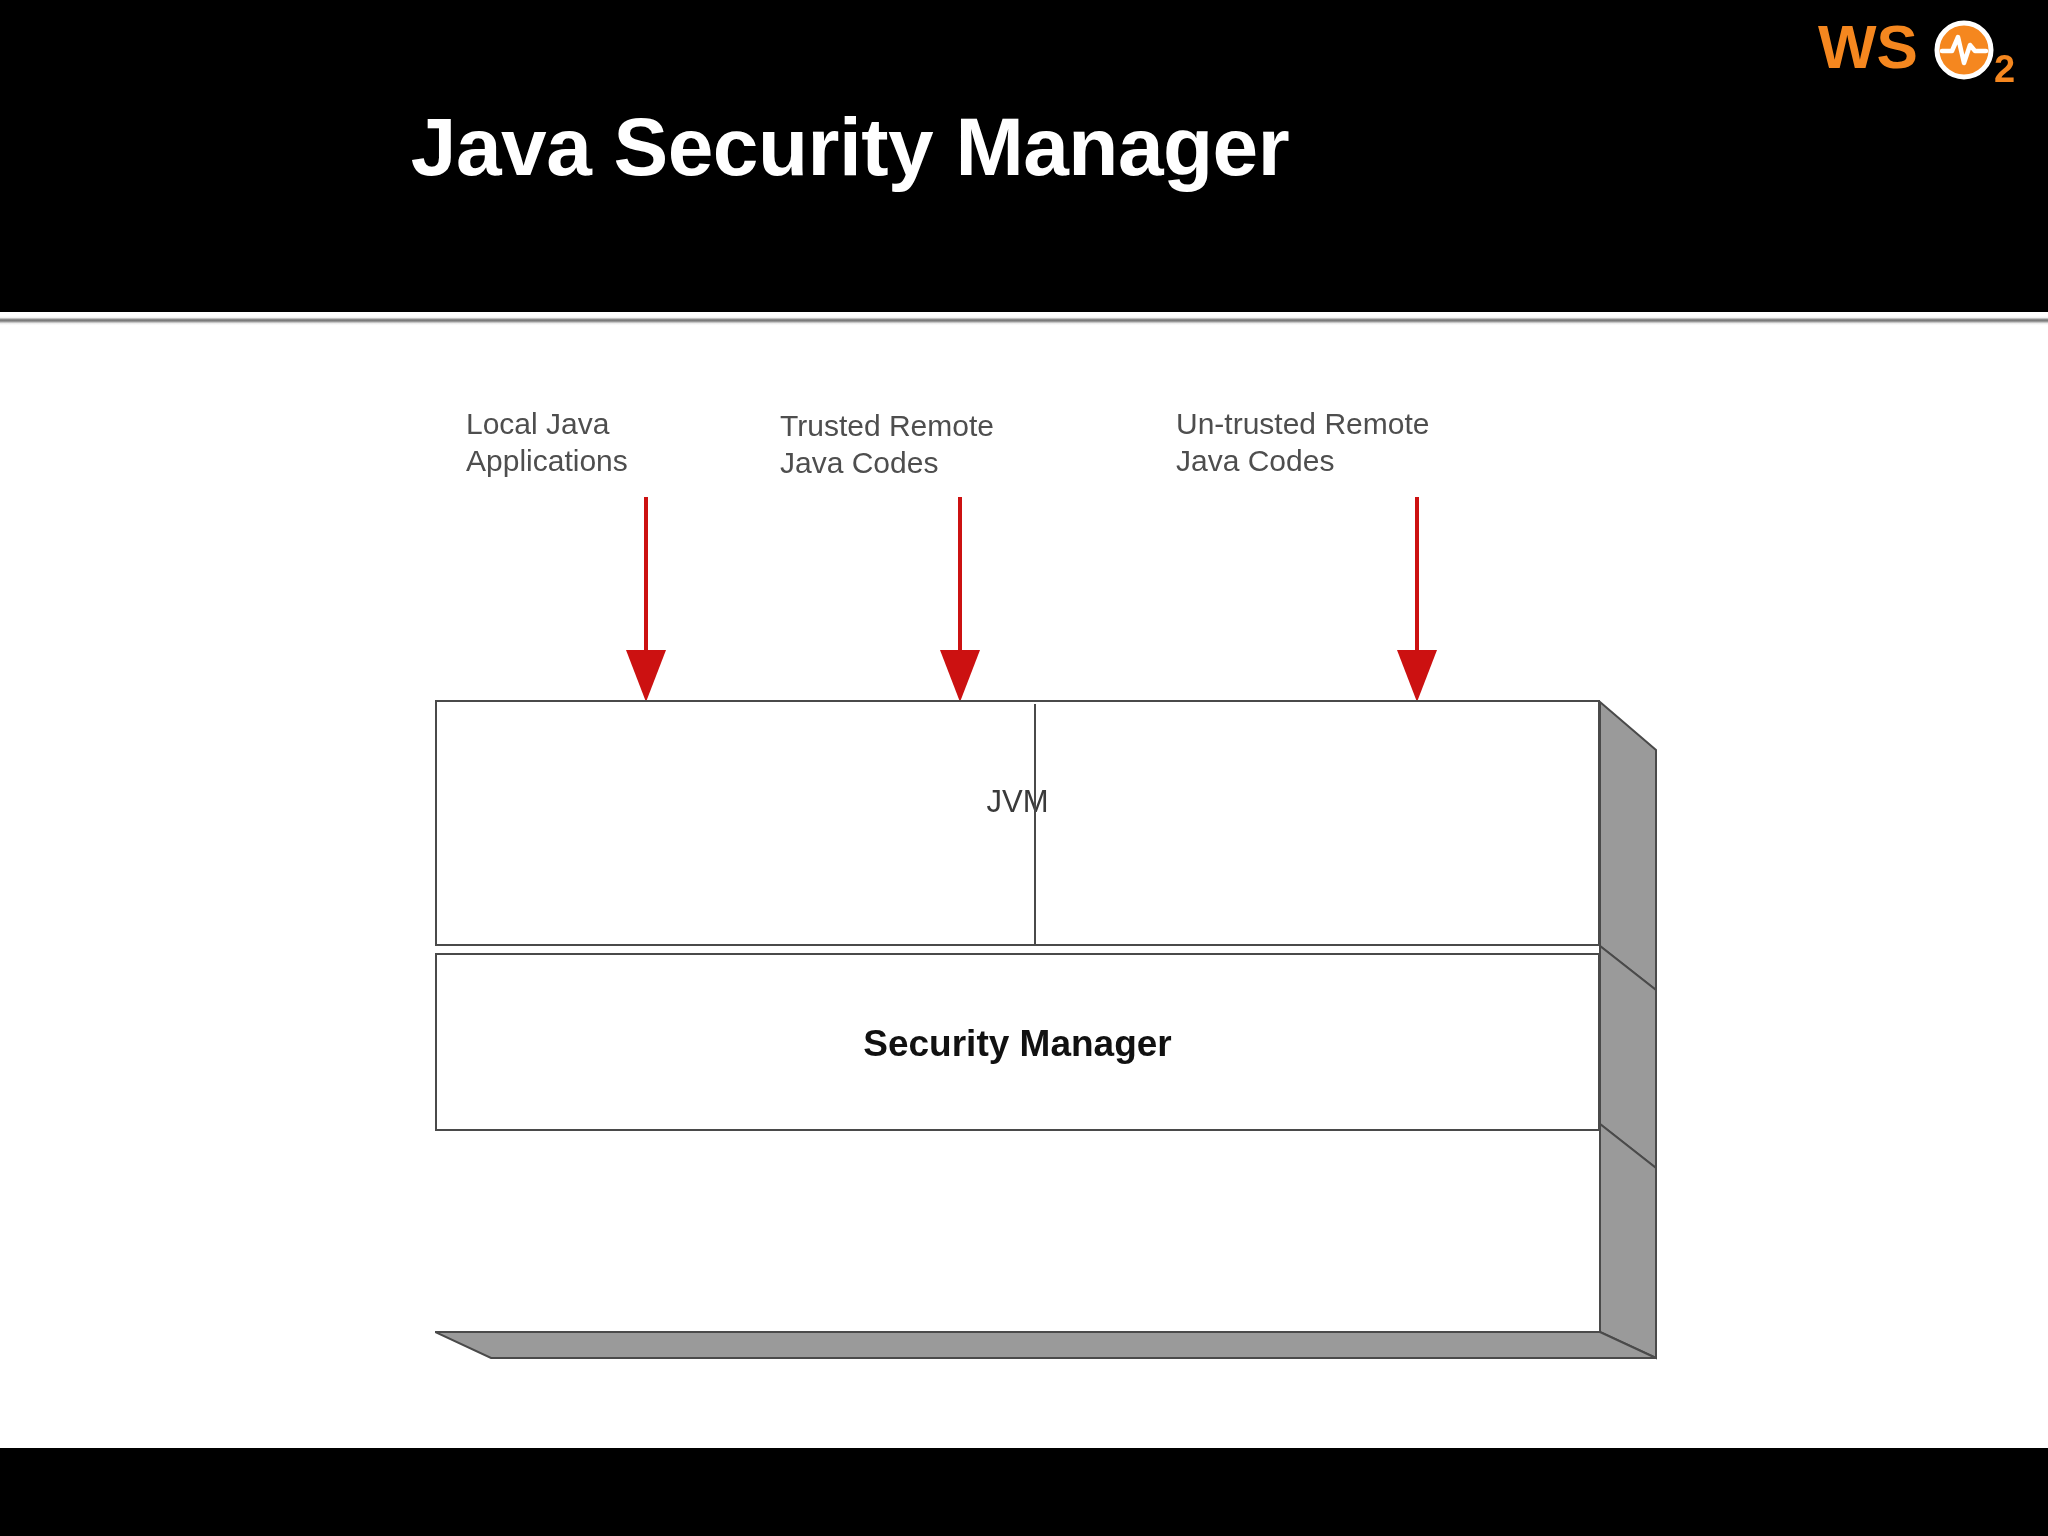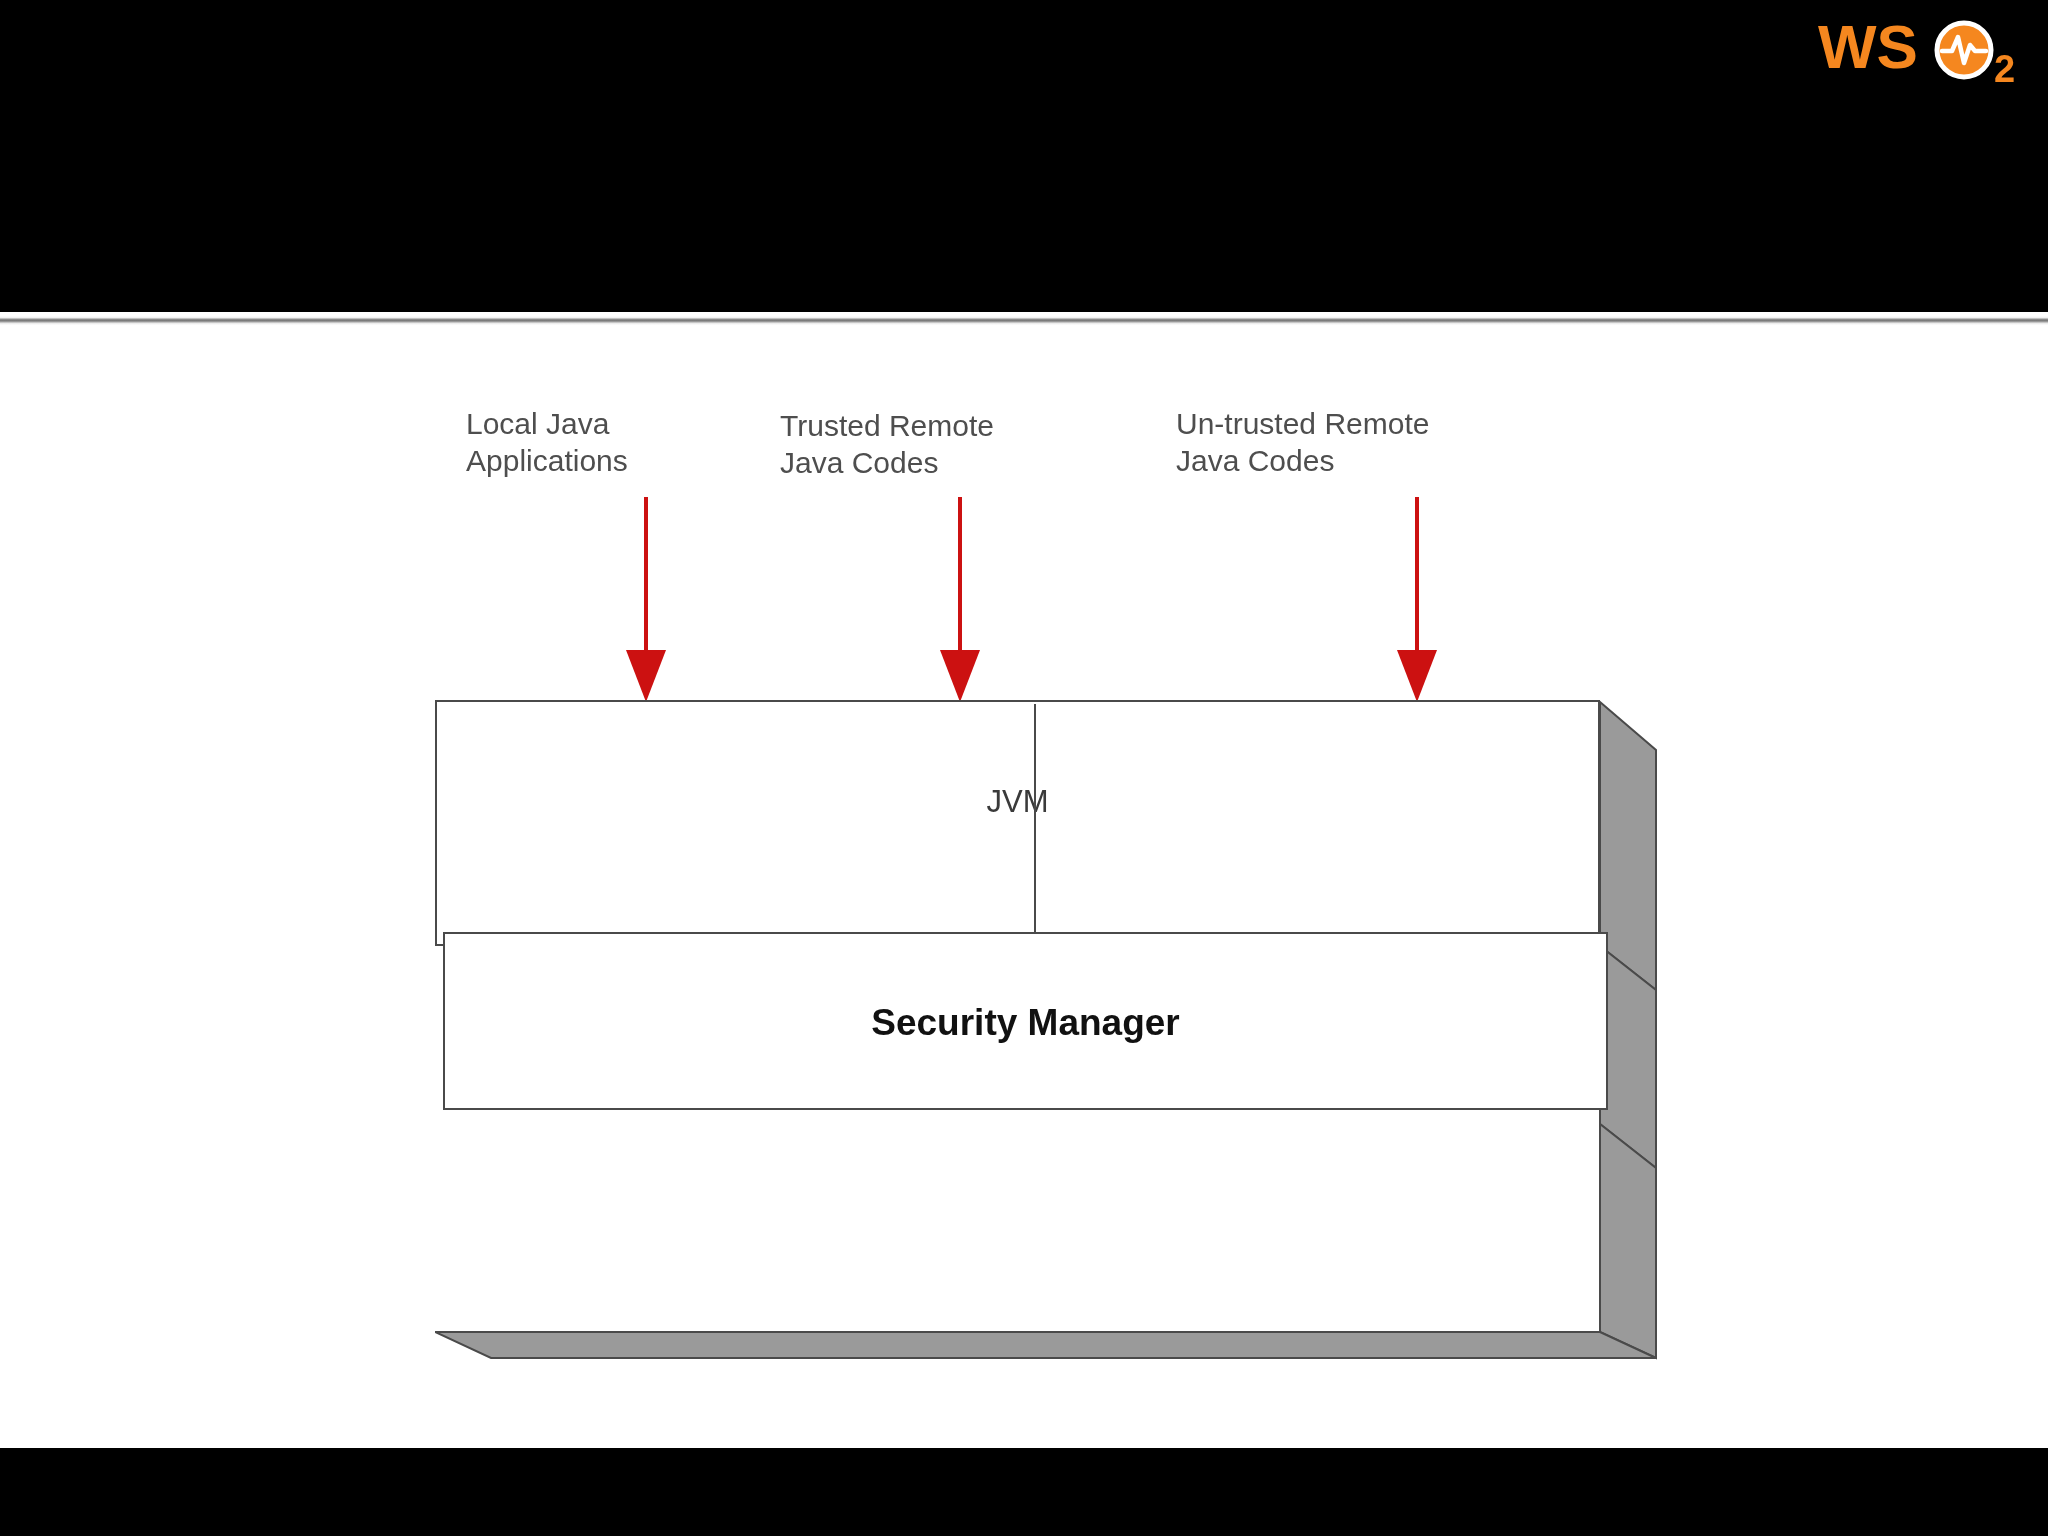--- a/index.html
+++ b/index.html
@@ -98,21 +98,21 @@
   }
   .face {
     position: absolute;
     left: 0;
     width: 1165px;
     background: #ffffff;
     border: 2px solid #4a4a4a;
     box-sizing: border-box;
   }
   .row-top    { top: 0px;   height: 246px; }
-  .row-mid    { top: 232px; height: 178px; margin-left: 8px; }
+  .row-mid    { top: 253px; height: 178px; }
   .row-bottom { top: 424px; height: 208px; }
 
   .divider-v {
     position: absolute;
     left: 597px;
     top: 2px;
     width: 2px;
     height: 242px;
     background: #4a4a4a;
   }
@@ -169,20 +169,21 @@
   .arrows { position: absolute; left:0; top:0; width:2048px; height:1536px; }
 </style>
 </head>
 <body>
 
 <div class="slide">
 
   <div class="header-band"></div>
   <div class="header-rule"></div>
 
+  <div class="slide-title">Java Security Manager</div>
 
   <div class="logo">
     <svg width="210" height="86" viewBox="0 0 210 86" xmlns="http://www.w3.org/2000/svg">
       <text x="0" y="62" font-family="Liberation Sans, sans-serif" font-size="62" font-weight="bold" fill="#F5871F">WS</text>
       <circle cx="146" cy="44" r="27" fill="#F5871F" stroke="#ffffff" stroke-width="5"></circle>
       <polyline points="124,45 134,45 140,31 146,57 152,39 157,45 168,45" fill="none" stroke="#ffffff" stroke-width="4.5" stroke-linejoin="round" stroke-linecap="round"></polyline>
       <text x="176" y="76" font-family="Liberation Sans, sans-serif" font-size="38" font-weight="bold" fill="#F5871F">2</text>
     </svg>
   </div>
 

